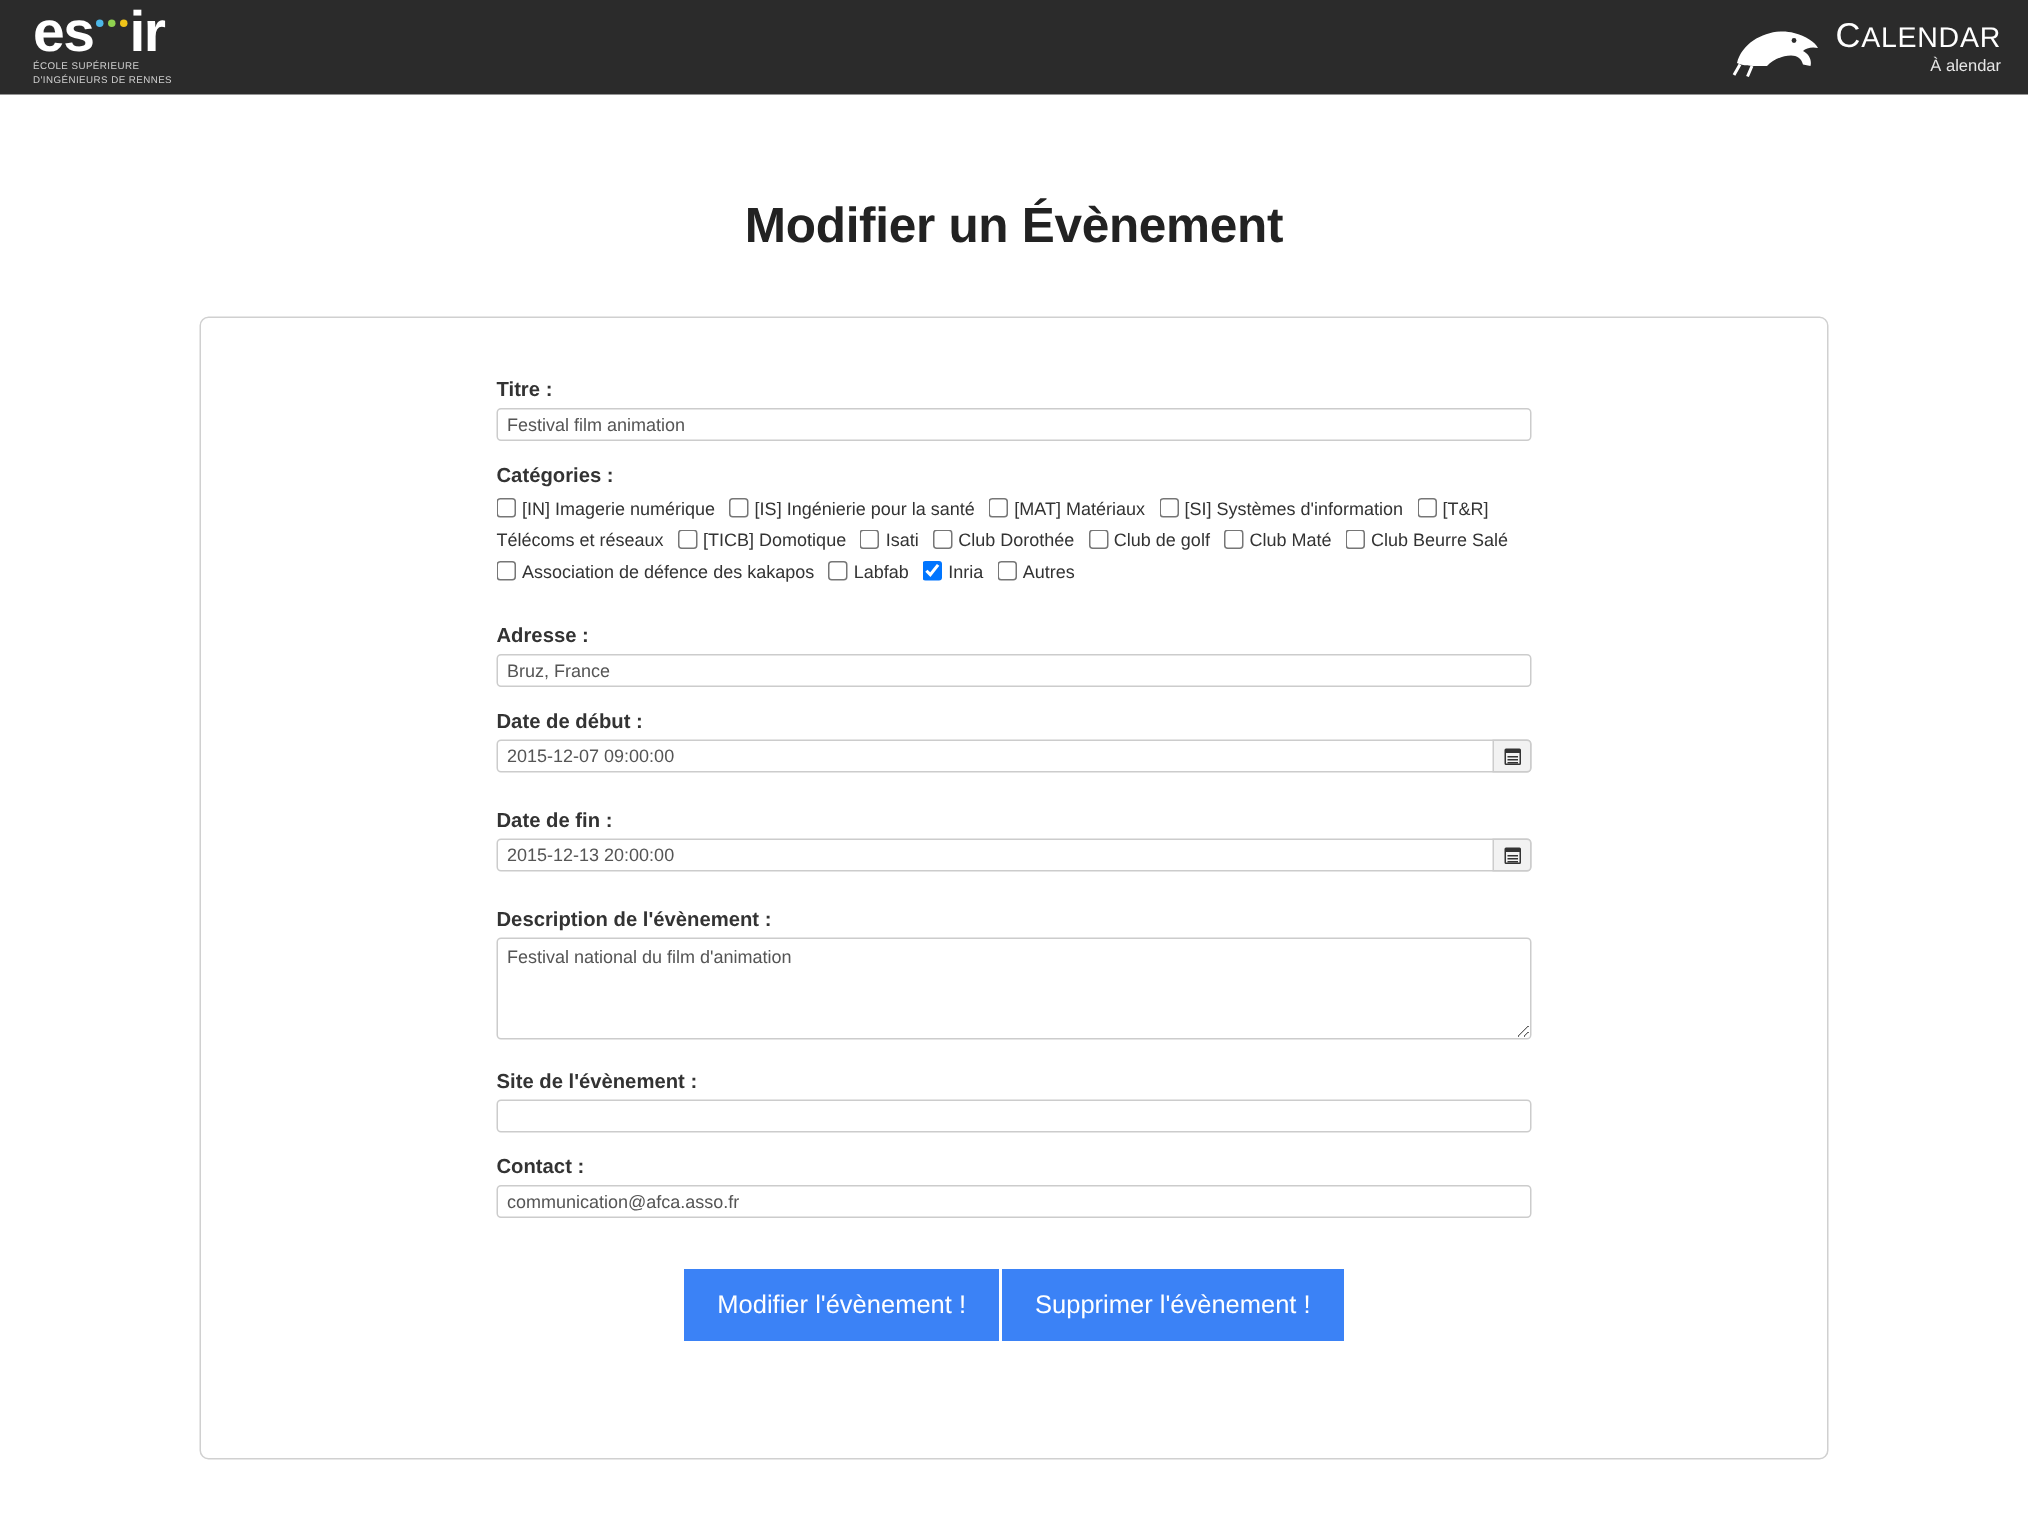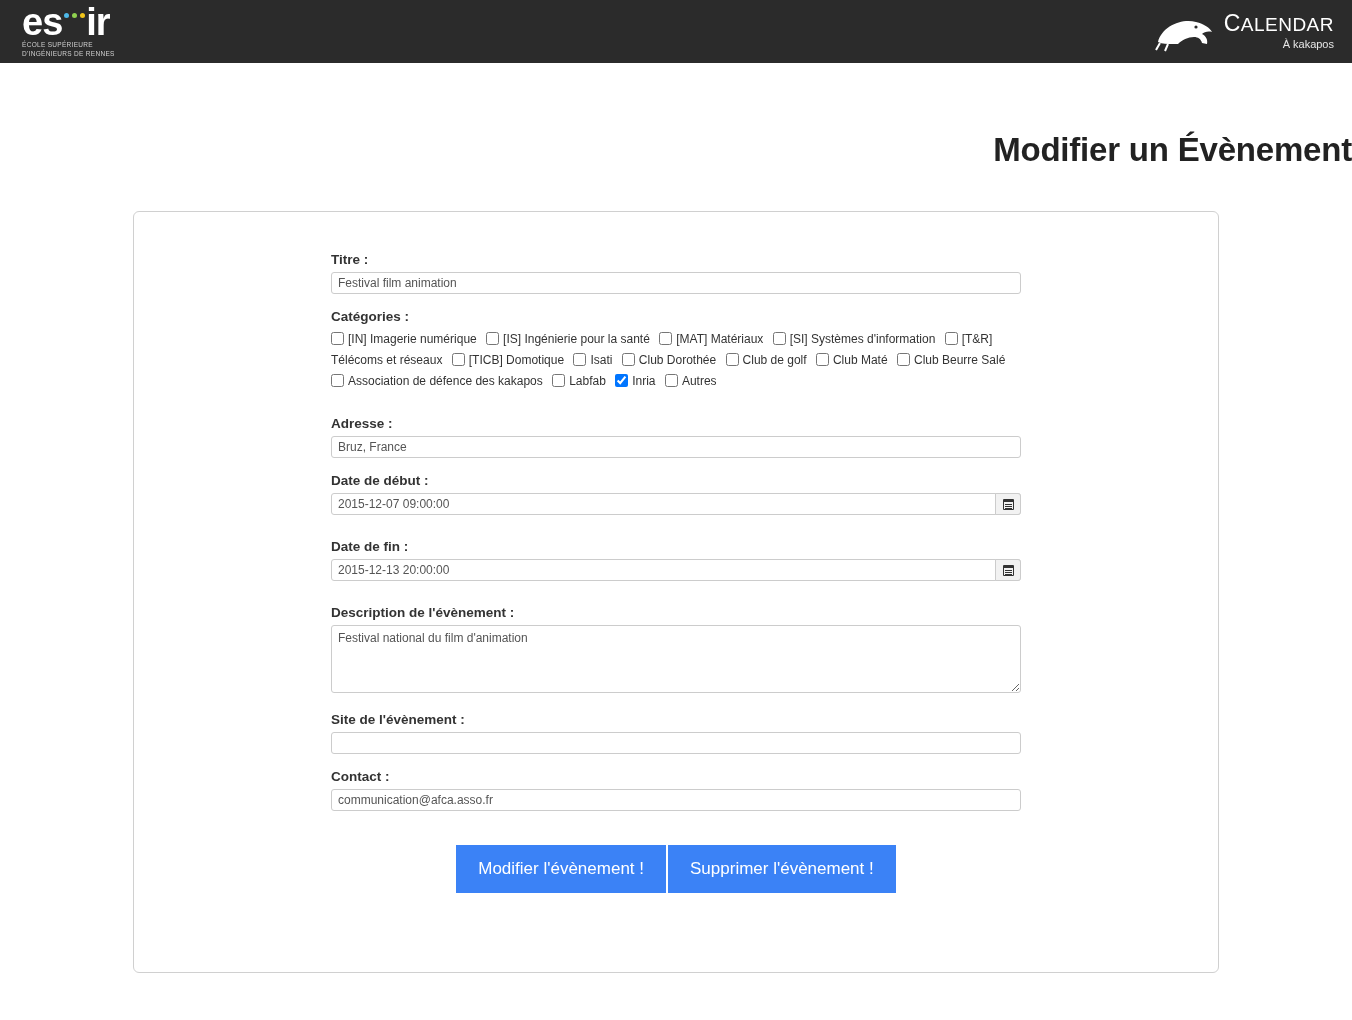--- a/index.html
+++ b/index.html
@@ -75,21 +75,21 @@
   .cal-sub {
     color: #e6e6e6;
     font-size: 11px;
     text-align: right;
     margin-top: 3px;
   }
   .cal-right-col { display: flex; flex-direction: column; align-items: flex-end; }
 
   
   .page-title {
-    text-align: right;
+    text-align: center;
     font-size: 33px;
     font-weight: bold;
     color: #222;
     margin: 68px 0 0 0;
     letter-spacing: -0.2px;
   }
 
   .panel {
     margin: 42px auto 0 auto;
     width: 1086px;
@@ -222,21 +222,21 @@
   </div>
 
   <div class="navbar-right">
     <svg width="66" height="40" viewBox="0 0 66 40">
       <path d="M6 30 C10 14, 30 6, 44 10 C52 12, 58 16, 60 20 C56 19, 52 20, 50 22 C54 24, 56 28, 55 32 L50 31 C49 27, 46 25, 42 25 C36 25, 30 28, 26 32 L20 32 C16 32, 10 32, 6 30 Z" fill="#ffffff"></path>
       <circle cx="44" cy="15" r="1.6" fill="#2b2b2b"></circle>
       <path d="M8 31 L4 38 M16 32 L13 39" stroke="#ffffff" stroke-width="2" fill="none"></path>
     </svg>
     <div class="cal-right-col">
       <div class="cal-title"><span class="big">C</span><span>alendar</span></div>
-      <div class="cal-sub">À kakapos</div>
+      <div class="cal-sub">À alendar</div>
     </div>
   </div>
 </div>
 
 <h1 class="page-title">Modifier un Évènement</h1>
 
 <div class="panel">
   <div class="form-wrap">
 
     <div class="group">

